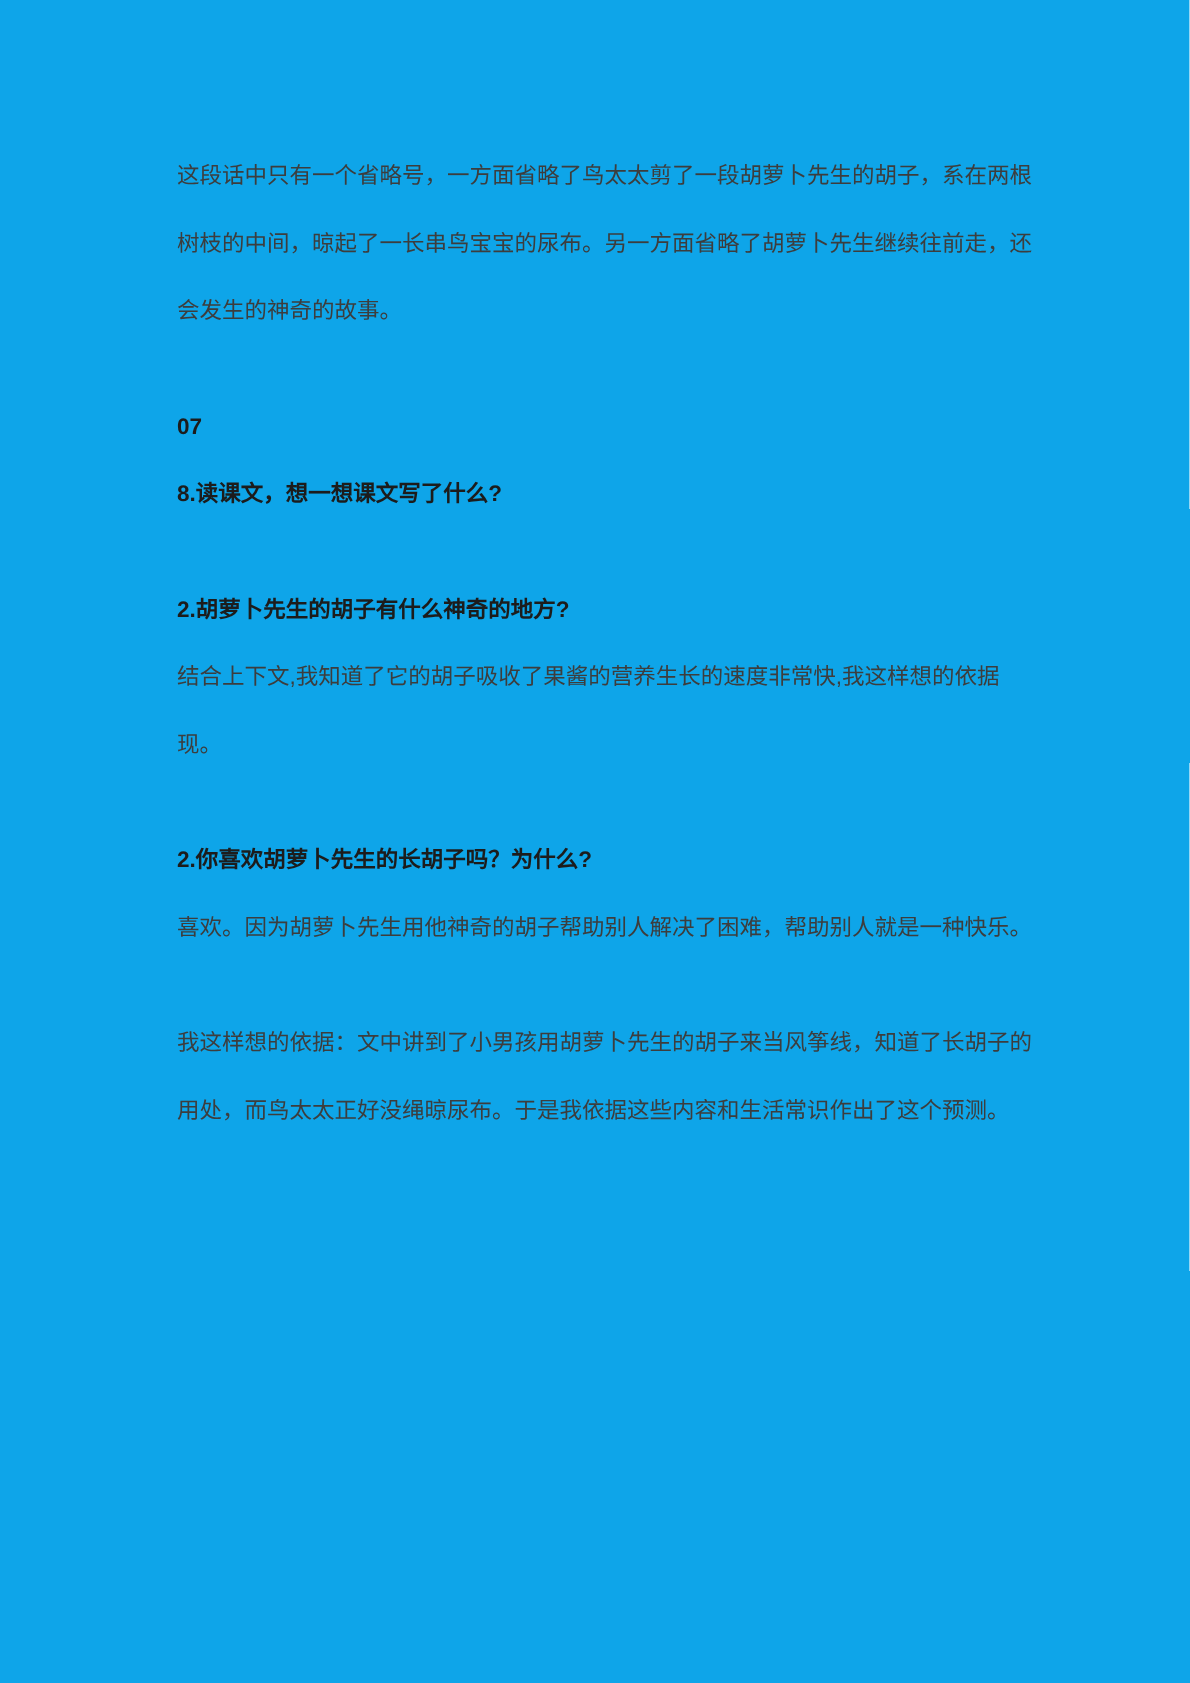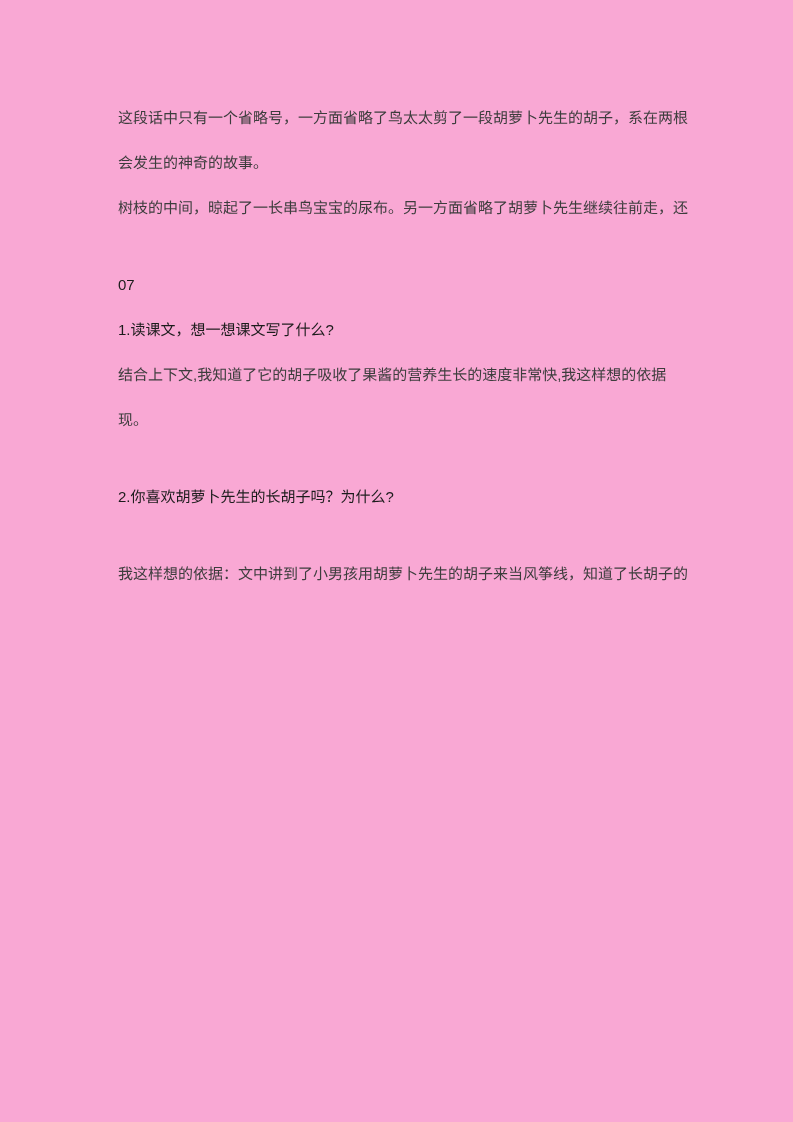--- a/index.html
+++ b/index.html
@@ -11,74 +11,81 @@
     width: 793px;
     height: 1122px;
     font-family: "Liberation Sans", "DejaVu Sans", sans-serif;
   }
   .page {
     box-sizing: border-box;
     width: 793px;
     height: 1122px;
     padding: 95px 100px 0 118px;
     overflow: hidden;
-    background: #f9a8d4;
+    background: #0ea5e9;
   }
   .block {
     margin: 0;
   }
   .block.gap {
     margin-top: 32px;
   }
   .line {
     height: 45px;
     line-height: 45px;
     font-size: 15px;
     color: #3d3d3d;
     white-space: nowrap;
     overflow: visible;
   }
   .bold .line {
-    font-weight: 400;
+    font-weight: 700;
     color: #1c1c1c;
   }
 </style>
 </head>
 <body>
 
 <div class="page">
 
   <div class="block">
     <div class="line">这段话中只有一个省略号，一方面省略了鸟太太剪了一段胡萝卜先生的胡子，系在两根</div>
+    <div class="line">树枝的中间，晾起了一长串鸟宝宝的尿布。另一方面省略了胡萝卜先生继续往前走，还</div>
     <div class="line">会发生的神奇的故事。</div>
-    <div class="line">树枝的中间，晾起了一长串鸟宝宝的尿布。另一方面省略了胡萝卜先生继续往前走，还</div>
   </div>
 
   <div class="block gap bold">
     <div class="line">07</div>
   </div>
 
 
   <div class="block bold">
-    <div class="line">1.读课文，想一想课文写了什么?</div>
+    <div class="line">8.读课文，想一想课文写了什么?</div>
   </div>
 
 
+  <div class="block gap bold">
+    <div class="line">2.胡萝卜先生的胡子有什么神奇的地方?</div>
+  </div>
 
   <div class="block">
     <div class="line">结合上下文,我知道了它的胡子吸收了果酱的营养生长的速度非常快,我这样想的依据</div>
     <div class="line">现。</div>
   </div>
 
   <div class="block gap bold">
     <div class="line">2.你喜欢胡萝卜先生的长胡子吗？为什么?</div>
   </div>
 
+  <div class="block">
+    <div class="line">喜欢。因为胡萝卜先生用他神奇的胡子帮助别人解决了困难，帮助别人就是一种快乐。</div>
+  </div>
 
 
   <div class="block">
   </div>
 
   <div class="block gap">
     <div class="line">我这样想的依据：文中讲到了小男孩用胡萝卜先生的胡子来当风筝线，知道了长胡子的</div>
+    <div class="line">用处，而鸟太太正好没绳晾尿布。于是我依据这些内容和生活常识作出了这个预测。</div>
   </div>
 
 </div>
 
 </body></html>

